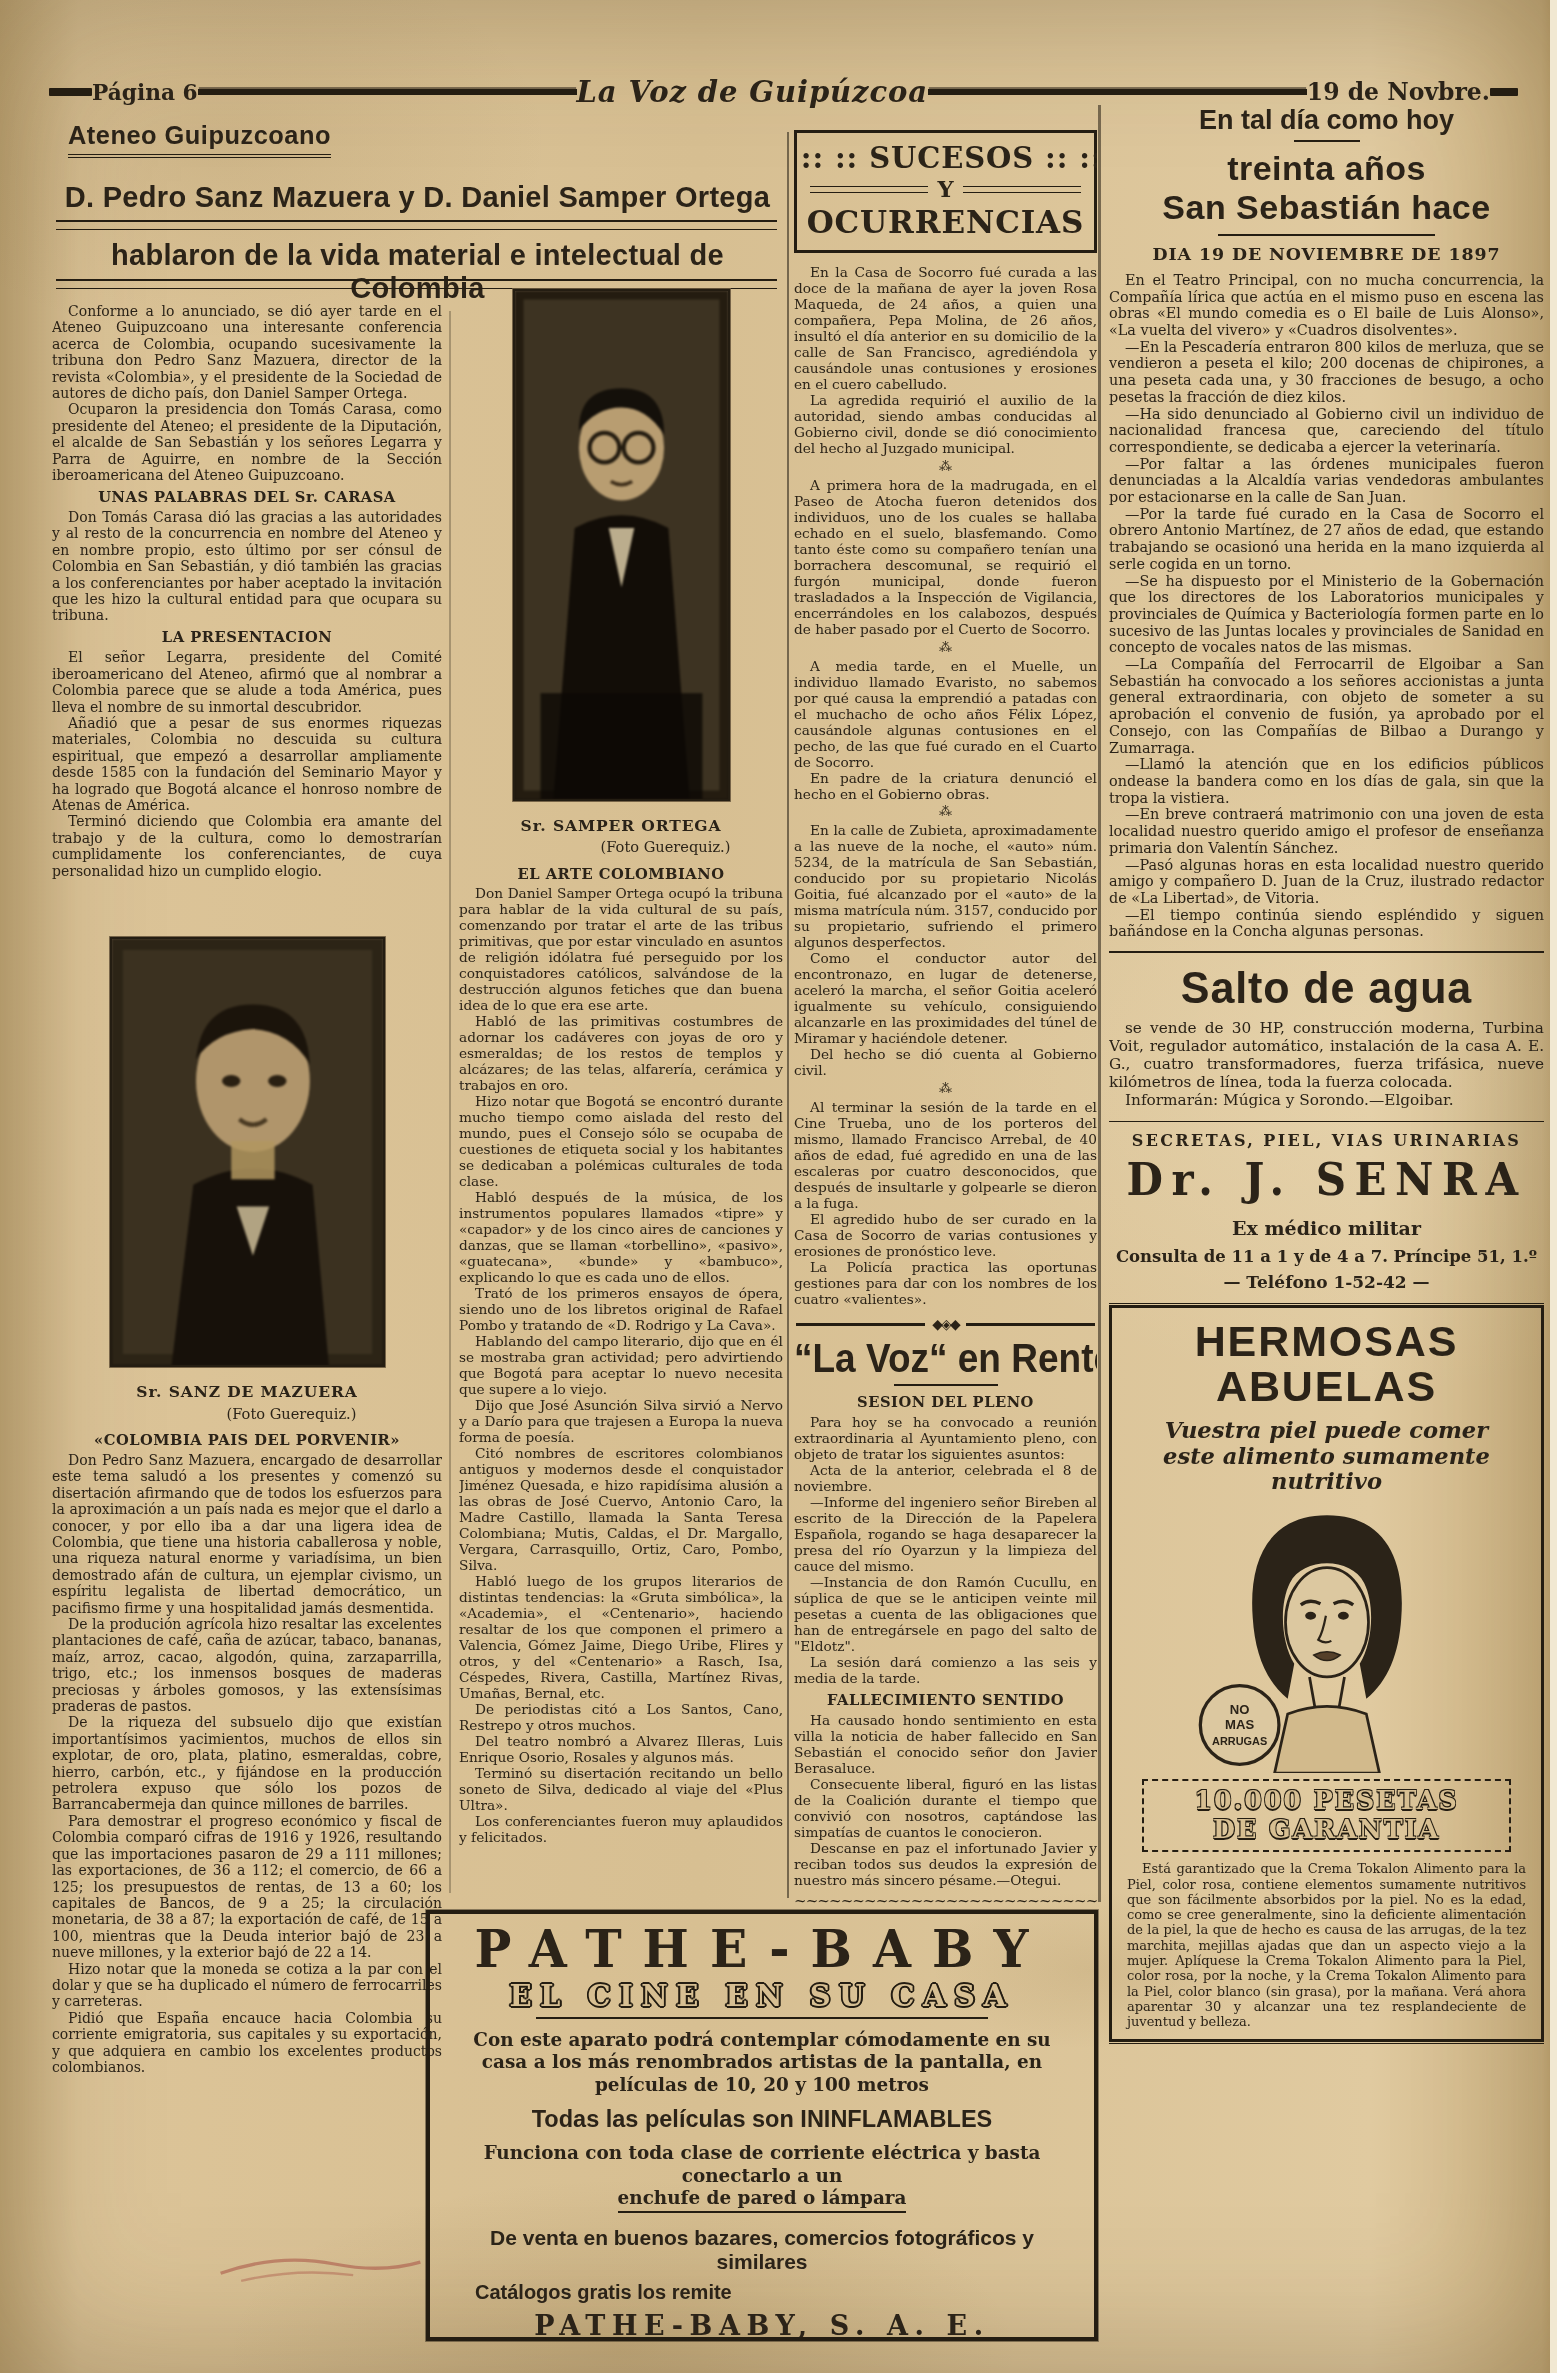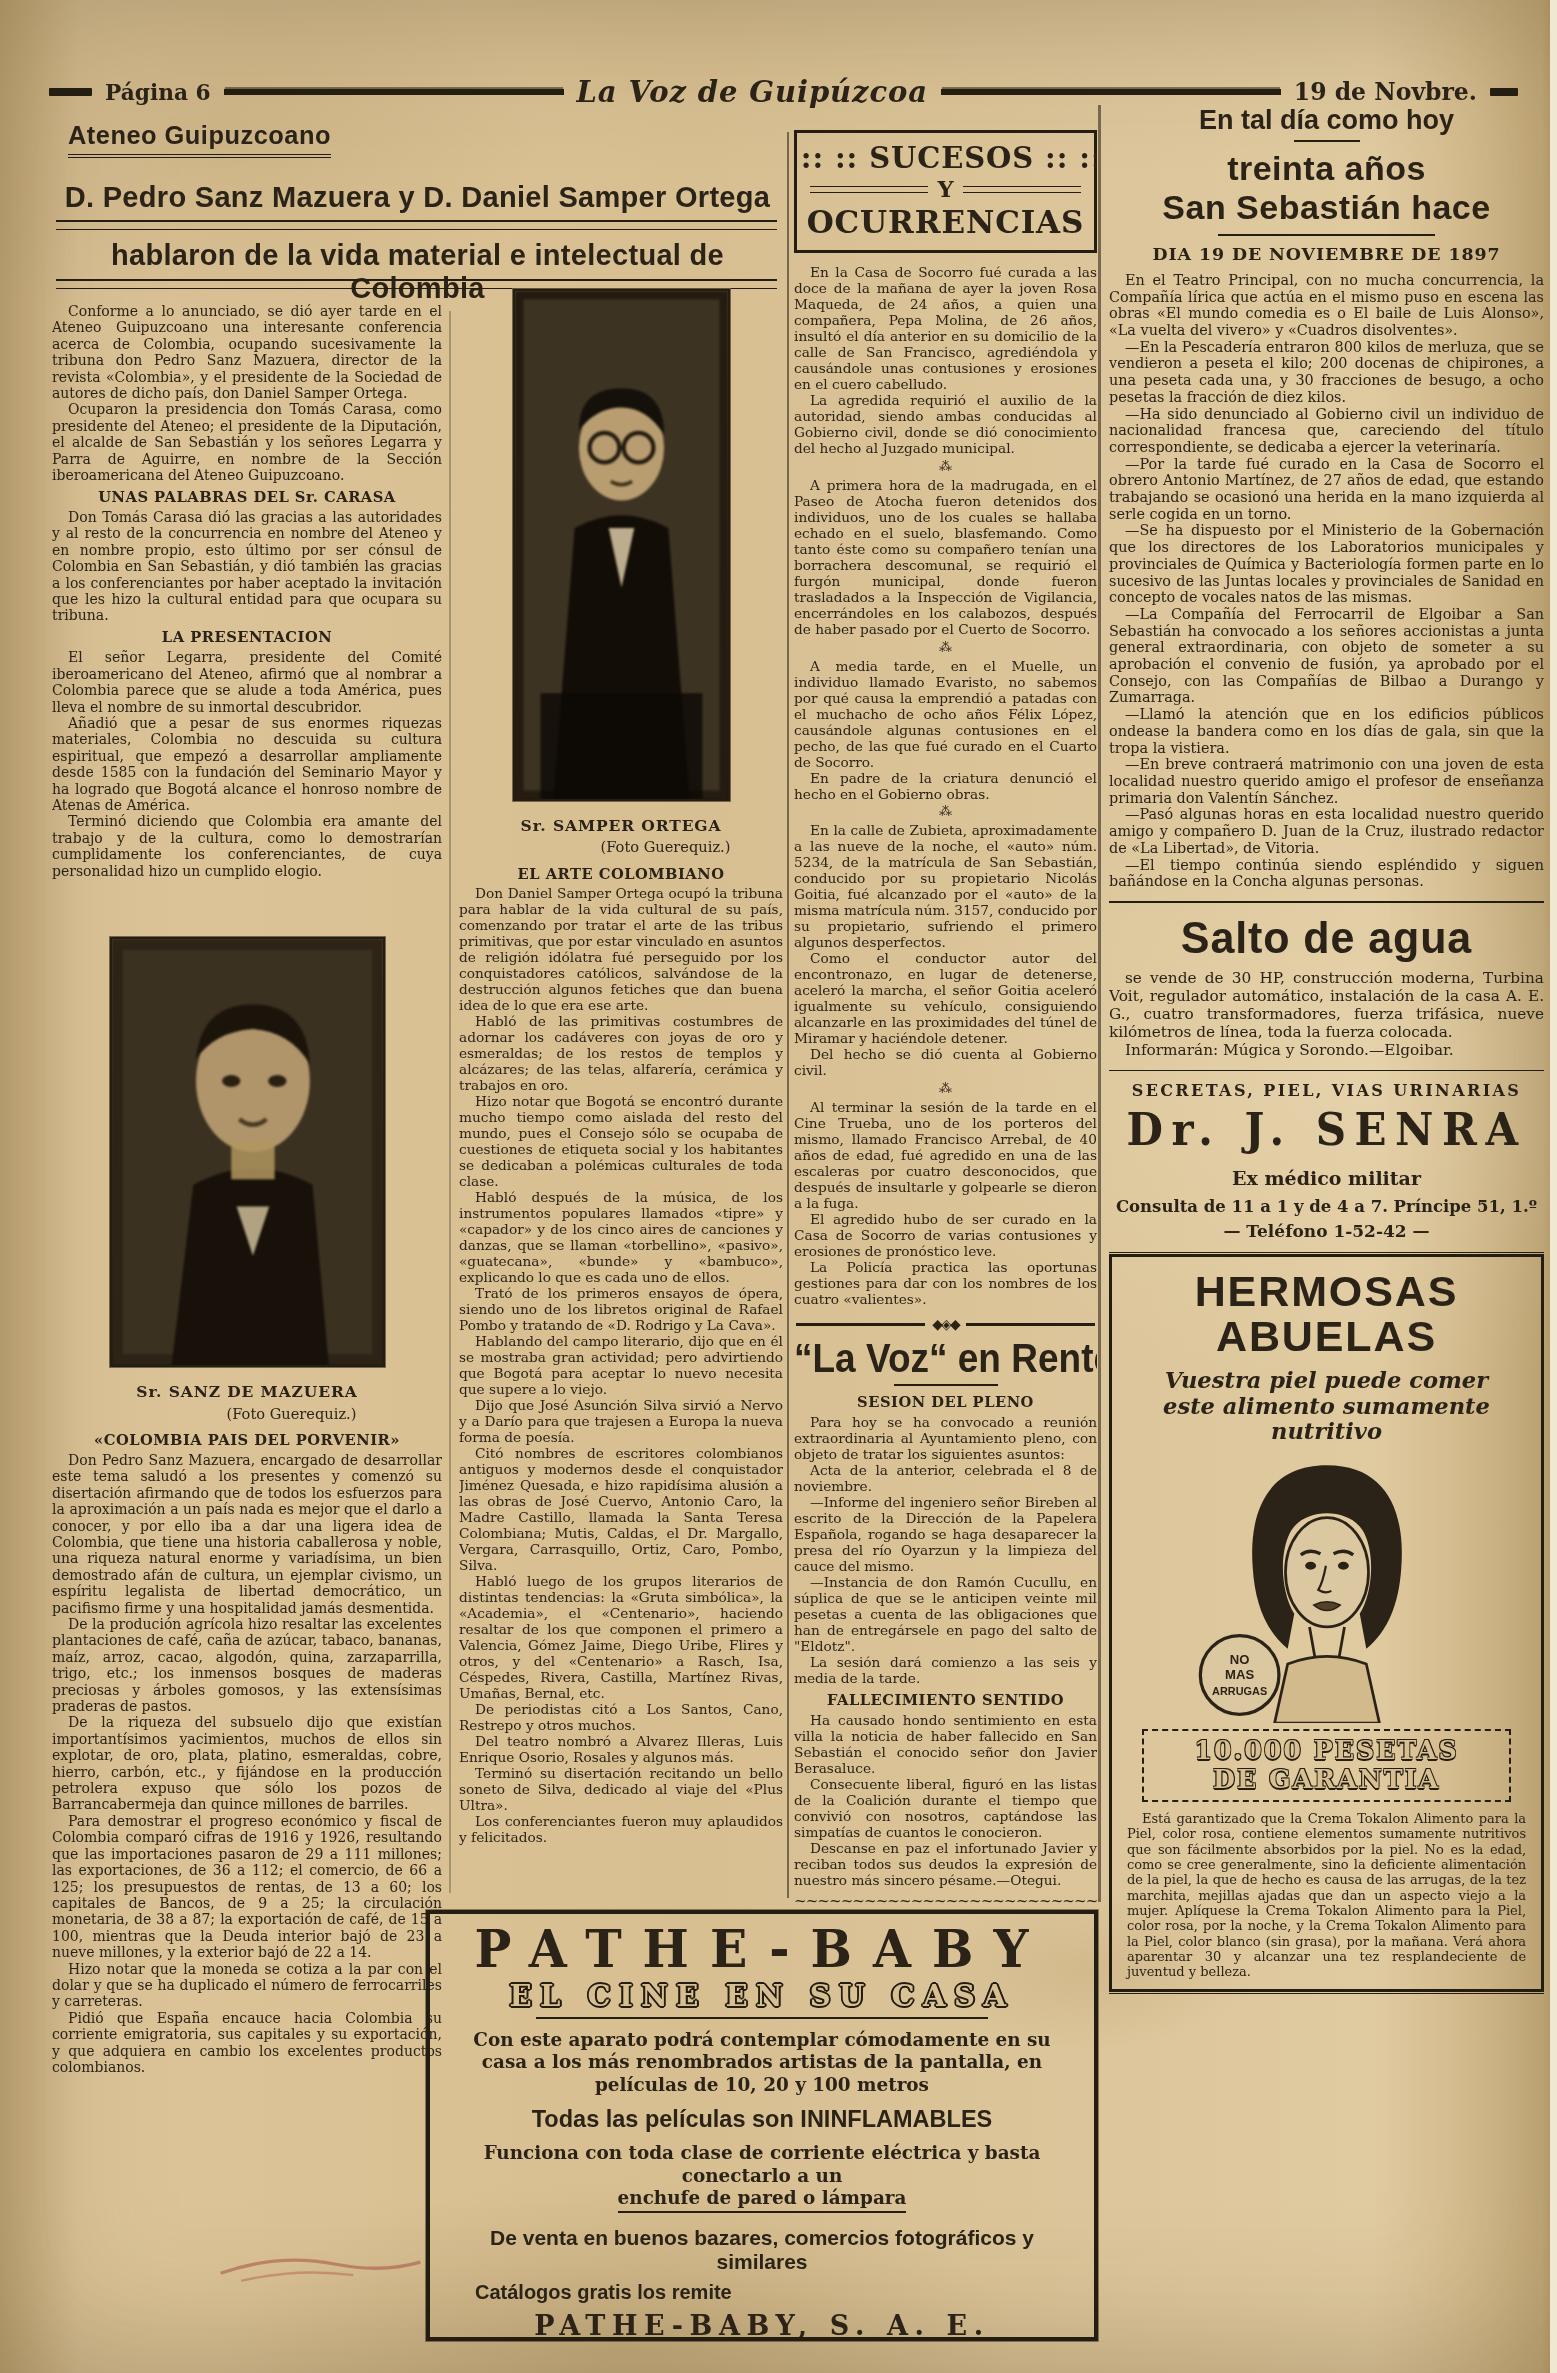--- a/index.html
+++ b/index.html
@@ -19,21 +19,21 @@
 
   
   .para { margin:0; font-size:14px; line-height:16.4px; text-align:justify; text-indent:16px; }
   .subhead { font-weight:bold; text-align:center; font-size:14.7px; line-height:18px; margin:4.7px 0 2.8px; letter-spacing:0.5px; }
   .clover { text-align:center; font-size:13px; line-height:17px; margin:1.9px 0; color:#332a1b; }
   .sans { font-family:"Liberation Sans", sans-serif; }
 
   
   .stamp { position:absolute; top:24.5px; left:0; width:100%; text-align:center;
     font-family:"Liberation Sans",sans-serif; font-size:17px; letter-spacing:0.5px; color:#141210; }
-  .masthead { position:absolute; top:75px; left:49px; width:1469px; display:flex; align-items:center; gap:13px; }
+  .masthead { position:absolute; top:75px; left:49px; width:1469px; display:flex; align-items:center; }
   .mh-mark { width:43px; height:8.5px; background:#241d12; border-radius:0.9px; }
   .mh-mark.sm { width:28px; height:7.5px; }
   .mh-page { font-weight:bold; font-size:21.7px; white-space:nowrap; }
   .mh-rule { flex:1; height:6.6px; background:#241d12; box-shadow:0 -2.8px 0 -0.9px rgba(36,29,18,.55); }
   .mh-title { font-weight:bold; font-style:italic; font-size:29px; white-space:nowrap; letter-spacing:0.9px; }
   .mh-date { font-weight:bold; font-size:23.5px; white-space:nowrap; }
 
   
   .kicker { position:absolute; top:121px; left:68px; font-size:25.4px; font-weight:bold;
     letter-spacing:0.5px; padding-bottom:3.8px; border-bottom:4.7px double #241d12; }
@@ -278,20 +278,21 @@
     <div class="r-kicker sans">En tal día como hoy</div>
     <div class="r-krule"></div>
     <div class="r-title sans">treinta años</div>
     <div class="r-title sans">San Sebastián hace</div>
     <div class="r-trule"></div>
     <div class="r-date">DIA 19 DE NOVIEMBRE DE 1897</div>
     <div>
         <p class="para">En el Teatro Principal, con no mucha concurrencia, la Compañía lírica que actúa en el mismo puso en escena las obras «El mundo comedia es o El baile de Luis Alonso», «La vuelta del vivero» y «Cuadros disolventes».</p>
         <p class="para">—En la Pescadería entraron 800 kilos de merluza, que se vendieron a peseta el kilo; 200 docenas de chipirones, a una peseta cada una, y 30 fracciones de besugo, a ocho pesetas la fracción de diez kilos.</p>
         <p class="para">—Ha sido denunciado al Gobierno civil un individuo de nacionalidad francesa que, careciendo del título correspondiente, se dedicaba a ejercer la veterinaría.</p>
+        <p class="para">—Por faltar a las órdenes municipales fueron denunciadas a la Alcaldía varias vendedoras ambulantes por estacionarse en la calle de San Juan.</p>
         <p class="para">—Por la tarde fué curado en la Casa de Socorro el obrero Antonio Martínez, de 27 años de edad, que estando trabajando se ocasionó una herida en la mano izquierda al serle cogida en un torno.</p>
         <p class="para">—Se ha dispuesto por el Ministerio de la Gobernación que los directores de los Laboratorios municipales y provinciales de Química y Bacteriología formen parte en lo sucesivo de las Juntas locales y provinciales de Sanidad en concepto de vocales natos de las mismas.</p>
         <p class="para">—La Compañía del Ferrocarril de Elgoibar a San Sebastián ha convocado a los señores accionistas a junta general extraordinaria, con objeto de someter a su aprobación el convenio de fusión, ya aprobado por el Consejo, con las Compañías de Bilbao a Durango y Zumarraga.</p>
         <p class="para">—Llamó la atención que en los edificios públicos ondease la bandera como en los días de gala, sin que la tropa la vistiera.</p>
         <p class="para">—En breve contraerá matrimonio con una joven de esta localidad nuestro querido amigo el profesor de enseñanza primaria don Valentín Sánchez.</p>
         <p class="para">—Pasó algunas horas en esta localidad nuestro querido amigo y compañero D. Juan de la Cruz, ilustrado redactor de «La Libertad», de Vitoria.</p>
         <p class="para">—El tiempo continúa siendo espléndido y siguen bañándose en la Concha algunas personas.</p>
       </div>
 
     <hr class="hrule">

